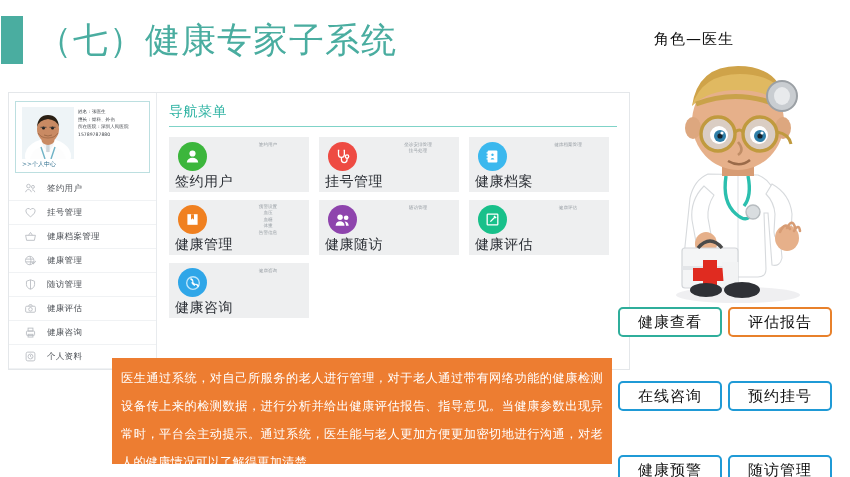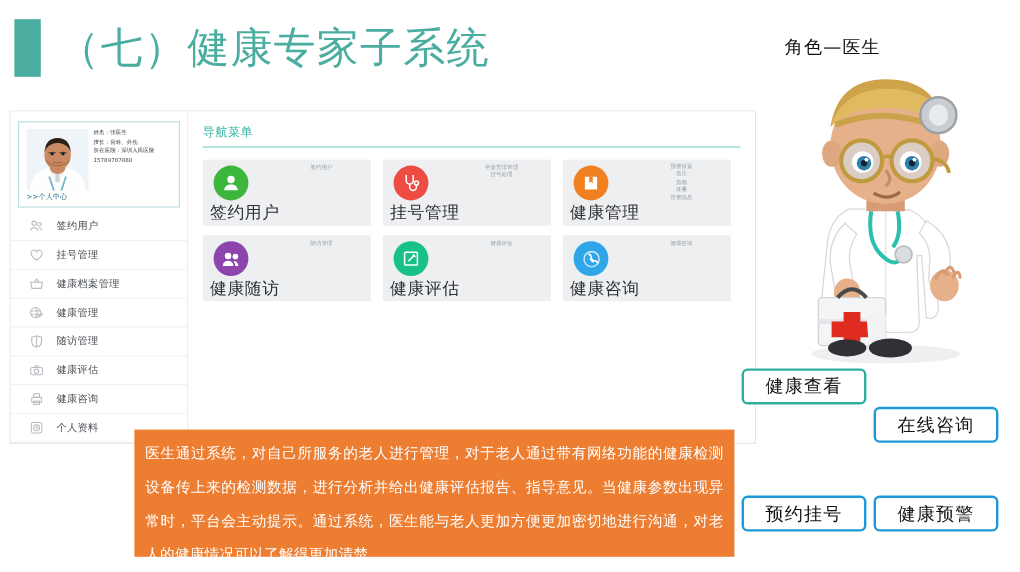--- a/index.html
+++ b/index.html
@@ -5,21 +5,21 @@
   html,body{margin:0;padding:0;}
   body{
     width:850px;height:477px;
     background:#ffffff;
     font-family:"DejaVu Sans","Liberation Sans",sans-serif;
     overflow:hidden;position:relative;
   }
   .slide{position:absolute;inset:0;background:#fff;}
 
   
-  .title-row{position:absolute;left:12px;top:16px;display:flex;align-items:center;justify-content:space-between;}
+  .title-row{position:absolute;left:1px;top:16px;display:flex;align-items:center;justify-content:space-between;}
   .title-bar{width:22px;height:48px;background:#4aada0;margin-right:14px;}
   .title-text{
     font-size:35px;color:#4aada0;letter-spacing:1px;
     font-family:"DejaVu Sans","Liberation Sans",sans-serif;white-space:nowrap;
   }
 
   .role-title{
     position:absolute;left:654px;top:30px;font-size:15px;color:#111;
     letter-spacing:1px;white-space:nowrap;
   }
@@ -62,21 +62,21 @@
   }
   .menu-icon svg{display:block;}
   .menu-label{font-size:8.5px;color:#4c5056;margin-left:6px;letter-spacing:.3px;}
 
   
   .content{
     position:absolute;left:148px;top:0;right:0;bottom:0;background:#fff;
     padding:10px 12px 0 12px;box-sizing:border-box;
   }
   .nav-head{
-    font-size:10px;color:#2fb3a3;letter-spacing:.5px;
+    font-size:14px;color:#2fb3a3;letter-spacing:.5px;
     padding-bottom:5px;border-bottom:1.5px solid #7fd3c8;margin-bottom:10px;
     width:100%;
   }
   .card-grid{display:flex;flex-wrap:wrap;gap:8px 10px;}
   .card{
     width:140px;height:55px;background:#eeeff0;position:relative;
     box-sizing:border-box;
   }
   .card-icon{
     position:absolute;left:9px;top:5px;width:29px;height:29px;border-radius:50%;
@@ -289,20 +289,34 @@
               <path d="M3.4 2.2h1.3M8.5 2.2h1.3"></path>
             </svg>
           </div>
           <div class="card-sub">
             <div>坐诊安排管理</div>
             <div>挂号处理</div>
           </div>
           <div class="card-title">挂号管理</div>
         </div>
 
+        <div class="card">
+          <div class="card-icon" style="background:#3bb8ee">
+            <svg width="17" height="17" viewBox="0 0 16 16" fill="none" stroke="#fff" stroke-width="1.1">
+              <rect x="3.4" y="2.4" width="9.2" height="11.2" rx="1" fill="#fff" stroke="none"></rect>
+              <circle cx="8" cy="6.4" r="1.7" fill="#3bb8ee"></circle>
+              <path d="M5.4 11.4c.4-1.8 1.4-2.5 2.6-2.5s2.2.7 2.6 2.5z" fill="#3bb8ee"></path>
+              <path d="M2.4 4.6h1.6M2.4 7.4h1.6M2.4 10.2h1.6" stroke="#fff"></path>
+            </svg>
+          </div>
+          <div class="card-sub">
+            <div>健康档案管理</div>
+          </div>
+          <div class="card-title">健康档案</div>
+        </div>
 
         <div class="card">
           <div class="card-icon" style="background:#f08020">
             <svg width="17" height="17" viewBox="0 0 16 16" fill="#fff">
               <path d="M3.2 3h9.6v10H3.2z"></path>
                 <path d="M6.6 3h2.8v5.2L8 6.9 6.6 8.2z" fill="#f08020"></path>
             </svg>
           </div>
           <div class="card-sub multi">
             <div>预警设置</div>
@@ -358,20 +372,21 @@
       </div>
     </div>
   </div>
 
   <div class="desc-box">
     <div class="desc-text">医生通过系统，对自己所服务的老人进行管理，对于老人通过带有网络功能的健康检测设备传上来的检测数据，进行分析并给出健康评估报告、指导意见。当健康参数出现异常时，平台会主动提示。通过系统，医生能与老人更加方便更加密切地进行沟通，对老人的健康情况可以了解得更加清楚。</div>
   </div>
 
   <div class="btn-grid">
     <div class="pill teal">健康查看</div>
+    <div class="pill orange">评估报告</div>
     <div class="pill blue">在线咨询</div>
     <div class="pill blue">预约挂号</div>
     <div class="pill blue">健康预警</div>
     <div class="pill blue">随访管理</div>
   </div>
 
   <div class="doctor">
     <svg width="220" height="250" viewBox="0 0 220 250">
       <ellipse cx="108" cy="233" rx="62" ry="8" fill="#e9eaec" opacity="0.75"></ellipse>
 

